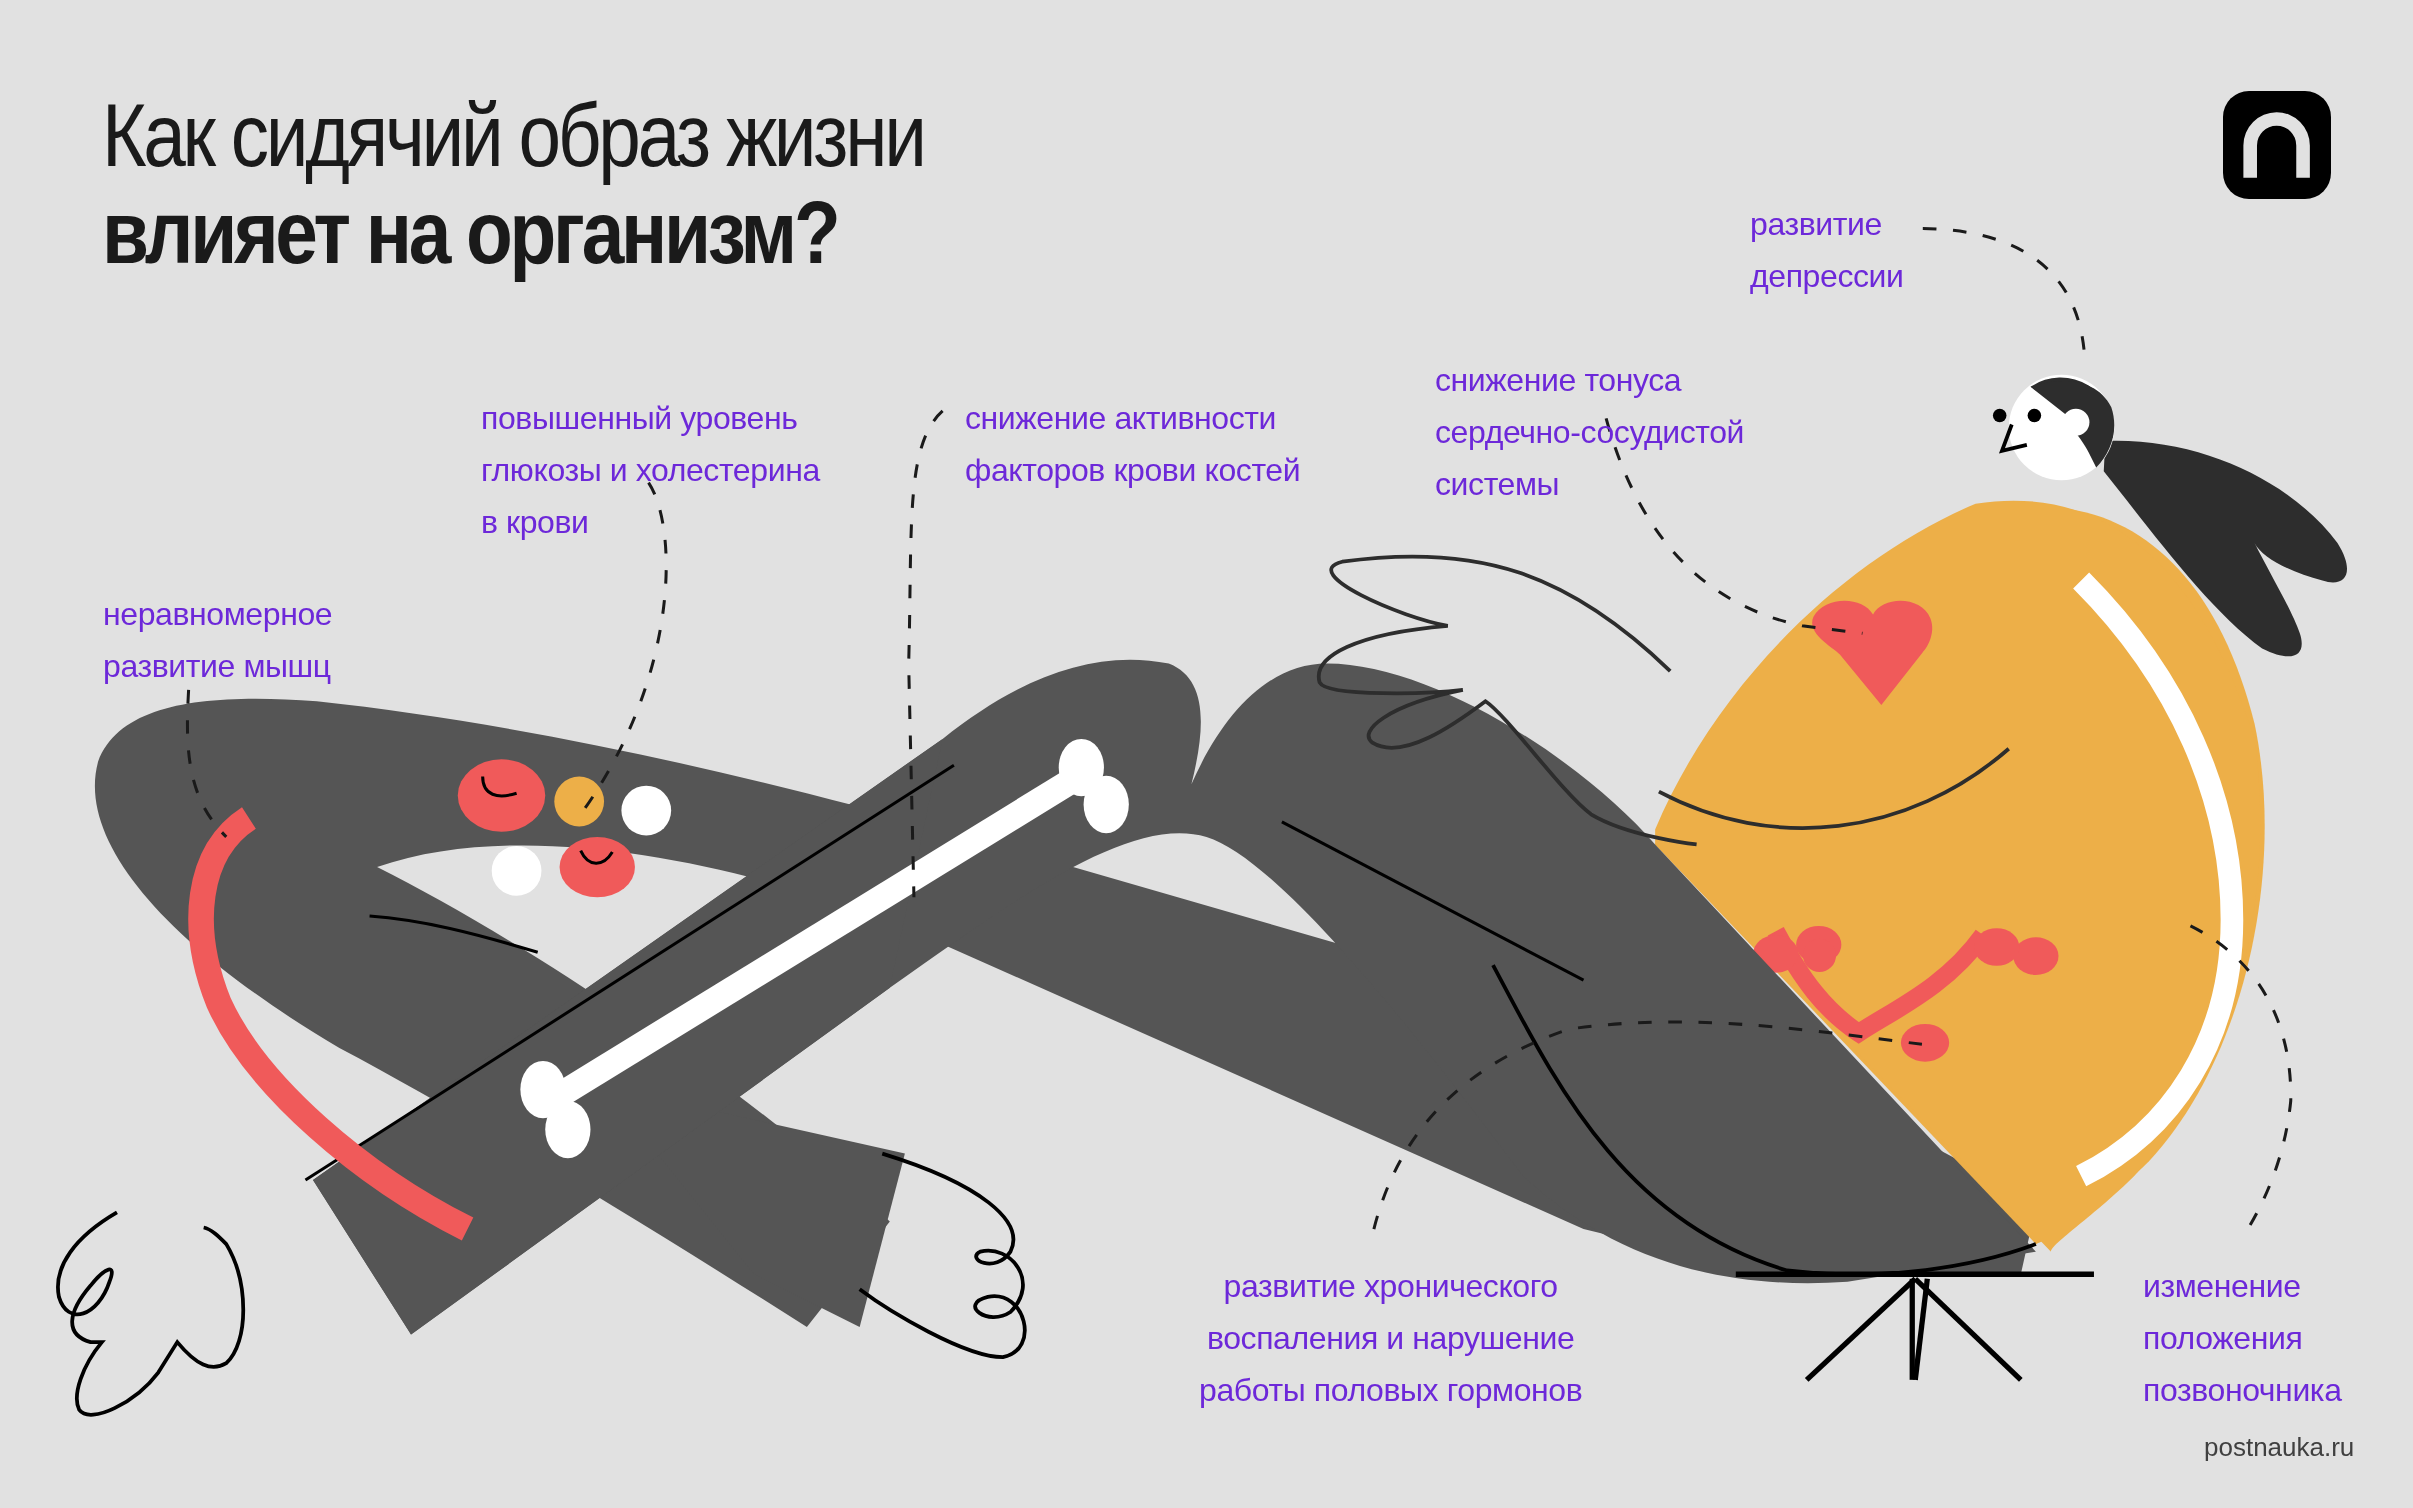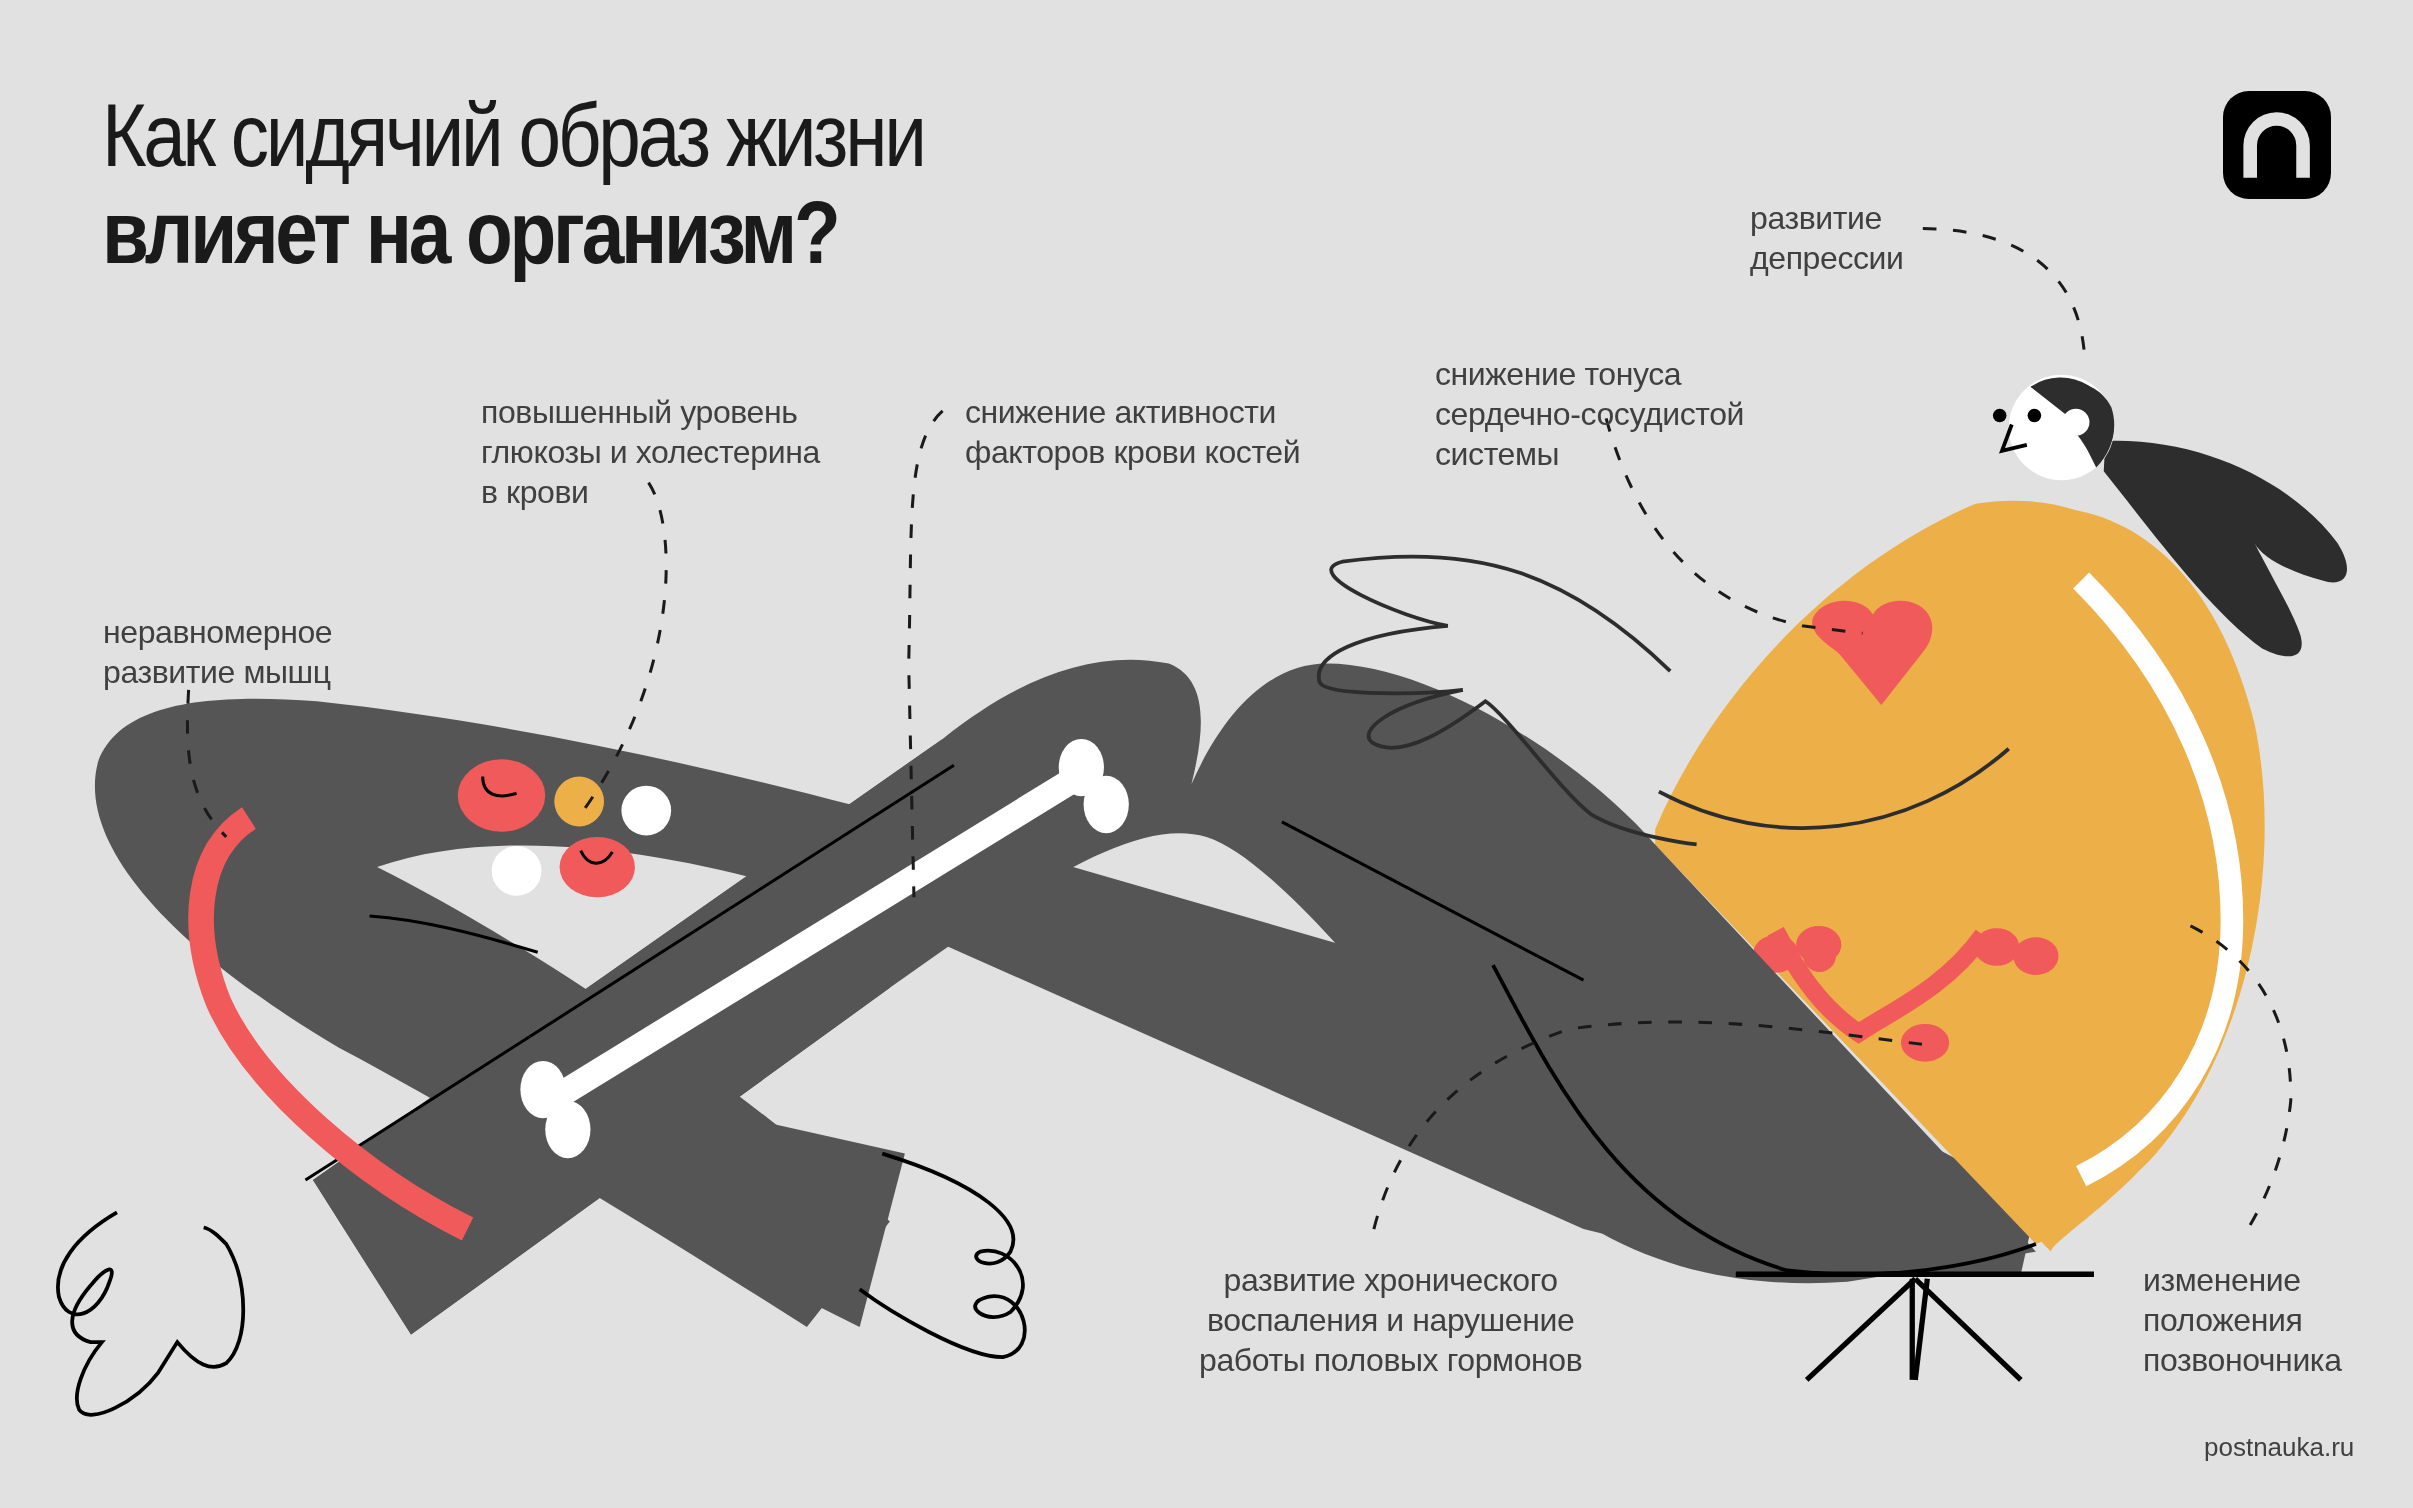--- a/index.html
+++ b/index.html
@@ -4,21 +4,21 @@
 <style>
   html, body { margin: 0; padding: 0; }
   body { width: 2413px; height: 1508px; background: #e1e1e1; overflow: hidden; position: relative;
          font-family: "Liberation Sans", "DejaVu Sans", sans-serif; color: #1a1a1a; }
   .canvas { position: absolute; left: 0; top: 0; width: 2147px; height: 1508px; }
   .title { position: absolute; left: 102px; top: 87px; margin: 0; font-weight: normal; }
   .title .line1 { display: block; font-size: 89px; line-height: 97px; letter-spacing: -3.8px; font-weight: 400; transform: scaleX(0.86); transform-origin: left; white-space: nowrap; }
   .title .line2 { display: block; font-size: 89px; line-height: 97px; letter-spacing: -3.8px; font-weight: 700; transform: scaleX(0.86); transform-origin: left; white-space: nowrap; }
   .logo { position: absolute; left: 2223px; top: 91px; width: 108px; height: 108px; background: #000; border-radius: 26px; }
   .logo svg { position: absolute; left: 0; top: 0; }
-  .label { position: absolute; font-size: 32px; line-height: 40px; color: #404040; white-space: pre-line; letter-spacing: -0.4px; }
+  .label { position: absolute; font-size: 32px; line-height: 52px; color: #6d28d9; white-space: pre-line; letter-spacing: -0.4px; }
   .footer { position: absolute; left: 2204px; top: 1432px; font-size: 26px; color: #404040; }
   svg.art { position: absolute; left: 0; top: 0; }
 </style>
 </head>
 <body>
 
 <div class="canvas">
 
   <h1 class="title">
     <span class="line1">Как сидячий образ жизни</span>
@@ -135,21 +135,21 @@
   <div class="label" style="left:1750px; top:198px;">развитие
 депрессии</div>
   <div class="label" style="left:481px; top:392px;">повышенный уровень
 глюкозы и холестерина
 в крови</div>
   <div class="label" style="left:965px; top:392px;">снижение активности
 факторов крови костей</div>
   <div class="label" style="left:1435px; top:354px;">снижение тонуса
 сердечно-сосудистой
 системы</div>
-  <div class="label" style="left:103px; top:612px;">неравномерное
+  <div class="label" style="left:103px; top:588px;">неравномерное
 развитие мышц</div>
   <div class="label" style="left:1199px; top:1260px;text-align:center;">развитие хронического
 воспаления и нарушение
 работы половых гормонов</div>
   <div class="label" style="left:2143px; top:1260px;">изменение
 положения
 позвоночника</div>
 
   <div class="footer">postnauka.ru</div>
 </div>

